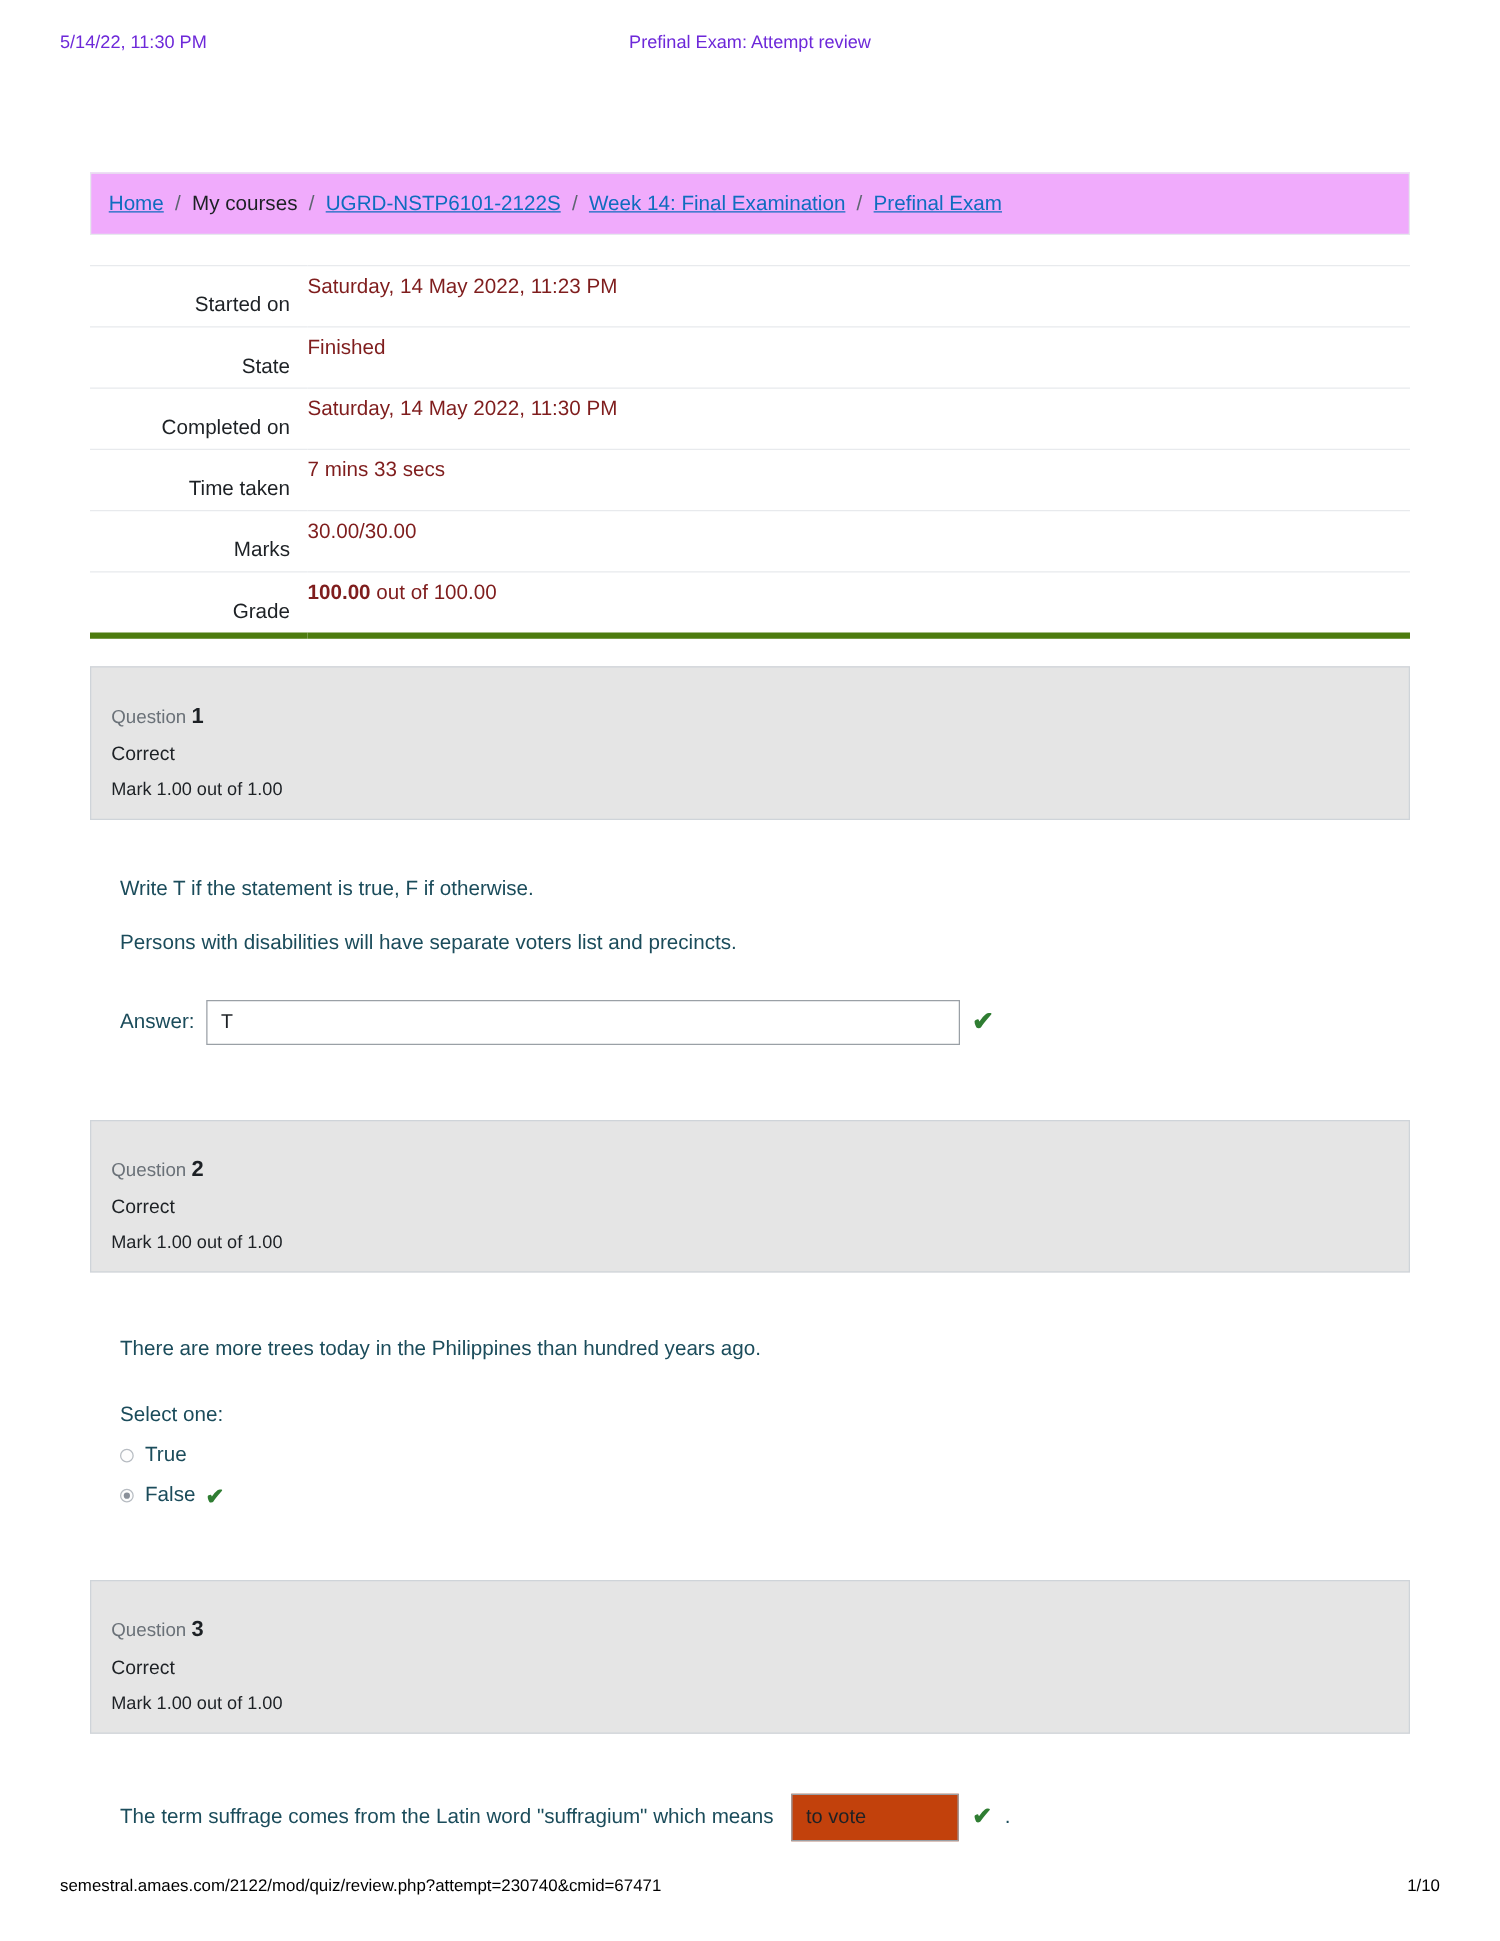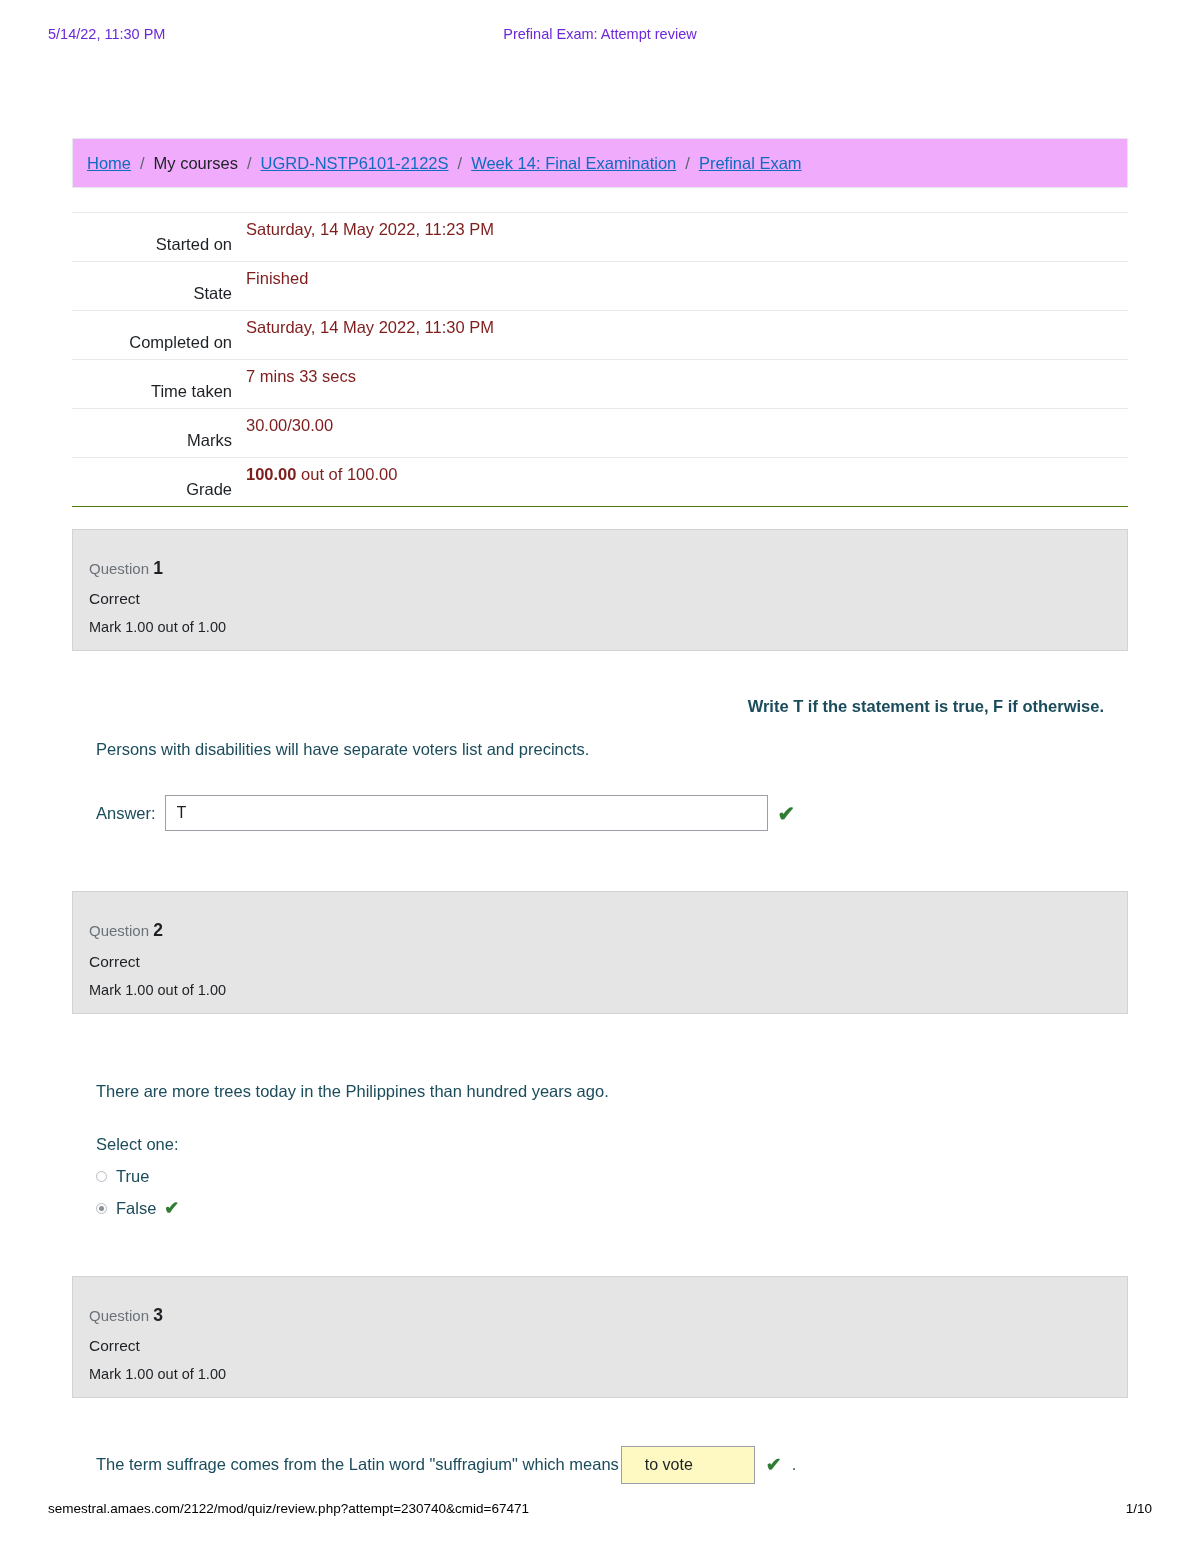--- a/index.html
+++ b/index.html
@@ -98,21 +98,21 @@
   .summary {
     margin-top: 24px;
     width: 100%;
     border-collapse: collapse;
     font-size: 16.5px;
   }
   .summary tr {
     border-top: 1px solid #e8eaed;
   }
   .summary tr:last-child {
-    border-bottom: 1px solid #4d7c0f;
+    border-bottom: 5px solid #4d7c0f;
   }
   .summary th {
     width: 160px;
     text-align: right;
     font-weight: normal;
     color: #1d2125;
     padding: 22px 14px 7px 0;
     vertical-align: top;
     white-space: nowrap;
   }
@@ -154,25 +154,24 @@
     margin-top: 11px;
   }
 
   
   .qbody {
     padding: 0 24px;
     color: #1b4c5b;
     font-size: 16.5px;
   }
   .q-instruction {
-    font-weight: bold;
+    font-weight: normal;
     color: #1b4c5b;
     margin-top: 46px;
     font-size: 16.5px;
-    text-align: right;
   }
   .q-text {
     color: #1b4c5b;
     margin-top: 24px;
     font-size: 16.5px;
   }
   .answer-row {
     display: flex;
     align-items: center;
     margin-top: 36px;
@@ -248,26 +247,26 @@
     align-items: center;
     margin-top: 48px;
     color: #1b4c5b;
     font-size: 16.5px;
   }
   .cloze-input {
     width: 134px;
     height: 38px;
     box-sizing: border-box;
     border: 1px solid #9aa0a6;
-    background: #fef9c3;
+    background: #c2410c;
     color: #1d2125;
     font-family: "Liberation Sans", sans-serif;
     font-size: 16px;
-    padding: 0 23px;
-    margin-left: 2px;
+    padding: 0 11px;
+    margin-left: 14px;
     outline: none;
   }
   .cloze-line .tick {
     font-size: 19px;
     margin-left: 11px;
   }
   .cloze-period {
     margin-left: 10px;
     color: #1b4c5b;
   }
@@ -339,21 +338,21 @@
     </div>
   </div>
 
   <div class="qbox" style="margin-top:60px;">
     <div class="qno"><span>Question</span> <b>2</b></div>
     <div class="qstate">Correct</div>
     <div class="qmark">Mark 1.00 out of 1.00</div>
   </div>
 
   <div class="qbody">
-    <div class="q-text" style="margin-top:68px;">There are more trees today in the Philippines than hundred years ago.</div>
+    <div class="q-text" style="margin-top:52px;">There are more trees today in the Philippines than hundred years ago.</div>
     <div class="select-one">Select one:</div>
     <div class="option-row">
       <span class="radio"></span>
       <span class="option-label">True</span>
     </div>
     <div class="option-row">
       <span class="radio checked"></span>
       <span class="option-label">False</span>
       <span class="tick">✔</span>
     </div>

